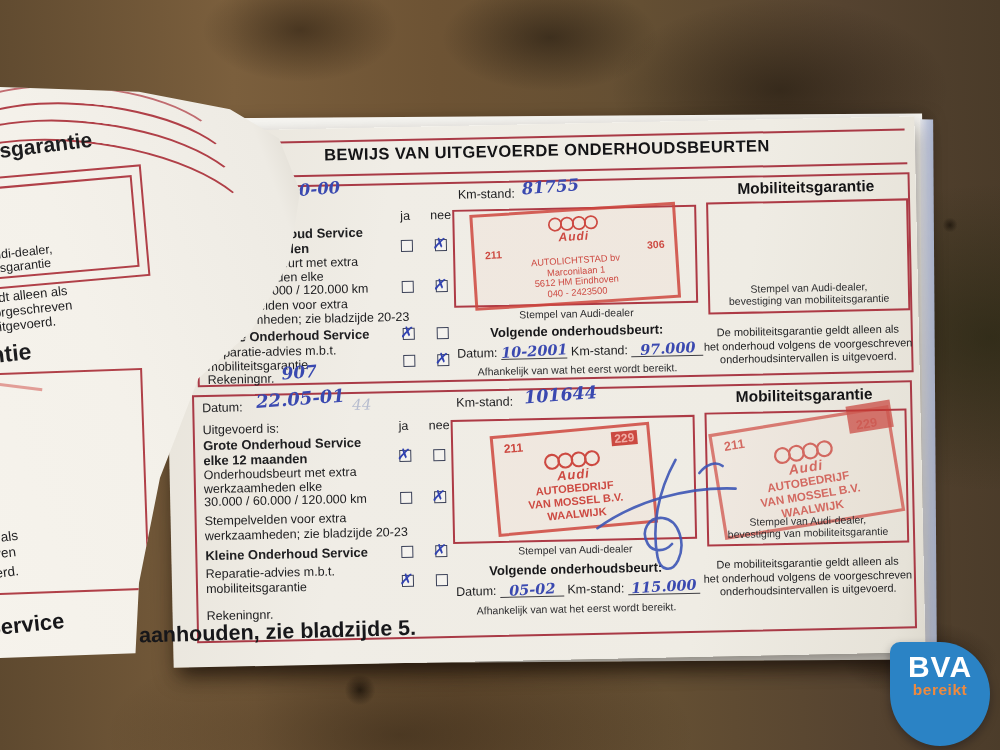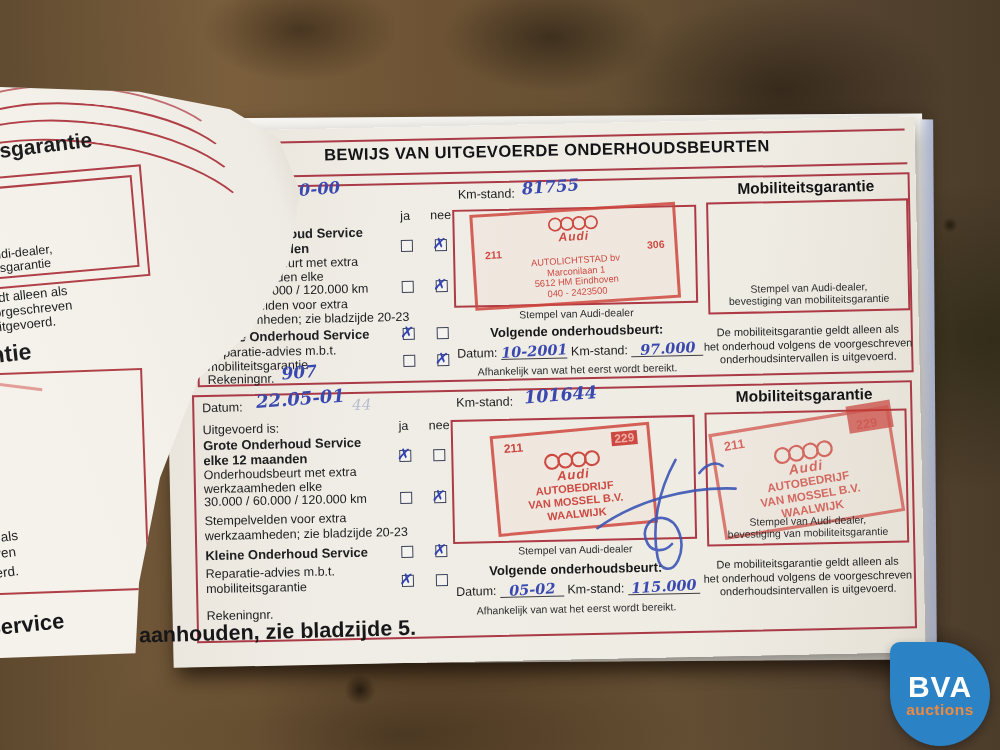--- a/index.html
+++ b/index.html
@@ -115,21 +115,21 @@
     position:absolute; font-weight:bold; color:#17171a; font-size:21.5px; white-space:nowrap;
   }
 
   
   .bva {
     position:absolute; right:10px; bottom:4px; width:100px; height:104px; z-index:6;
     background:#2b83c5; border-radius:10px 50% 50% 50% / 10px 50% 50% 50%;
     display:flex; flex-direction:column; align-items:center;
     box-shadow:0 4px 10px rgba(10,10,20,.35);
   }
-  .bva-title { color:#ffffff; font-weight:bold; font-size:30px; letter-spacing:1px; margin-top:28px; }
+  .bva-title { color:#ffffff; font-weight:bold; font-size:30px; letter-spacing:1px; margin-top:8px; }
   .bva-sub   { color:#ee8a3f; font-weight:bold; font-size:15.5px; margin-top:-3px; letter-spacing:.5px; }
 </style>
 </head>
 <body>
 
 <div class="scene">
 
   <div class="sheet-under"></div>
 
   <div class="right-page">
@@ -419,16 +419,16 @@
 
     <div class="lp-text" style="left:18px; top:450px; font-size:13.5px; transform:rotate(-7deg);">en als</div>
     <div class="lp-text" style="left:4px;  top:467px; font-size:13.5px; transform:rotate(-7deg);">chreven</div>
     <div class="lp-text" style="left:24px; top:485px; font-size:13.5px; transform:rotate(-7deg);">oerd.</div>
 
     <div class="page-footer" style="left:22px; top:532px; font-size:22px; transform:rotate(-6deg);">Service</div>
   </div>
 
   <div class="bva">
     <div class="bva-title">BVA</div>
-    <div class="bva-sub">auctions</div>
+    <div class="bva-sub">bereikt</div>
   </div>
 
 </div>
 
 </body></html>

